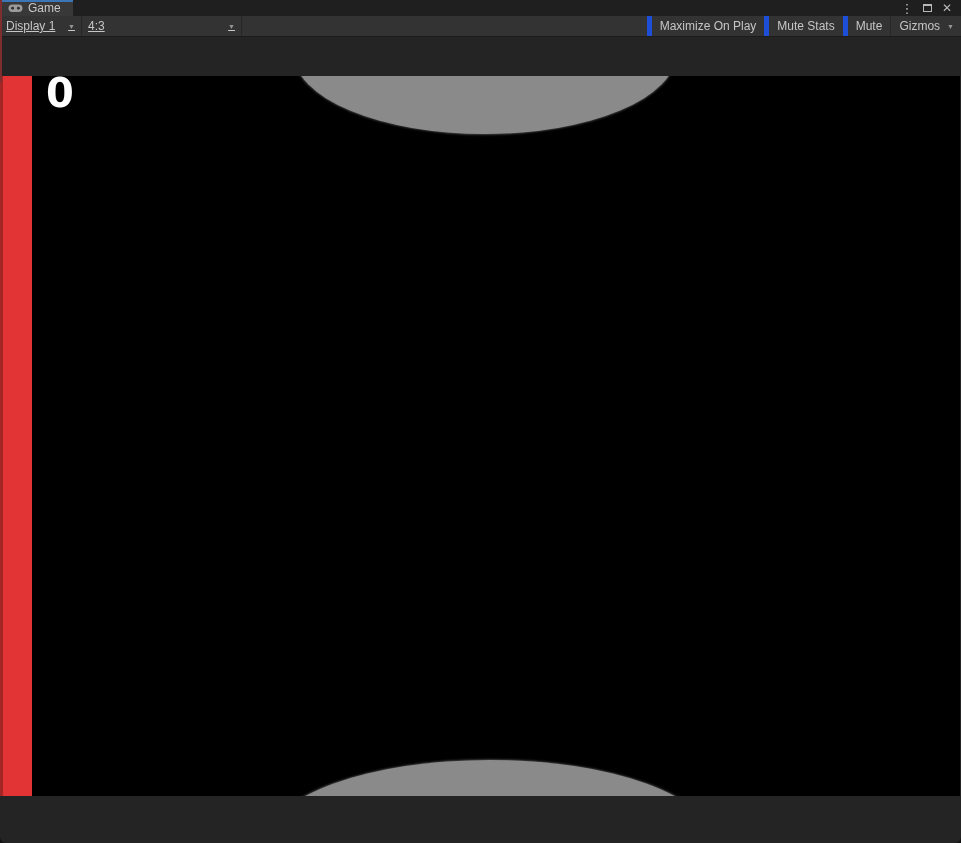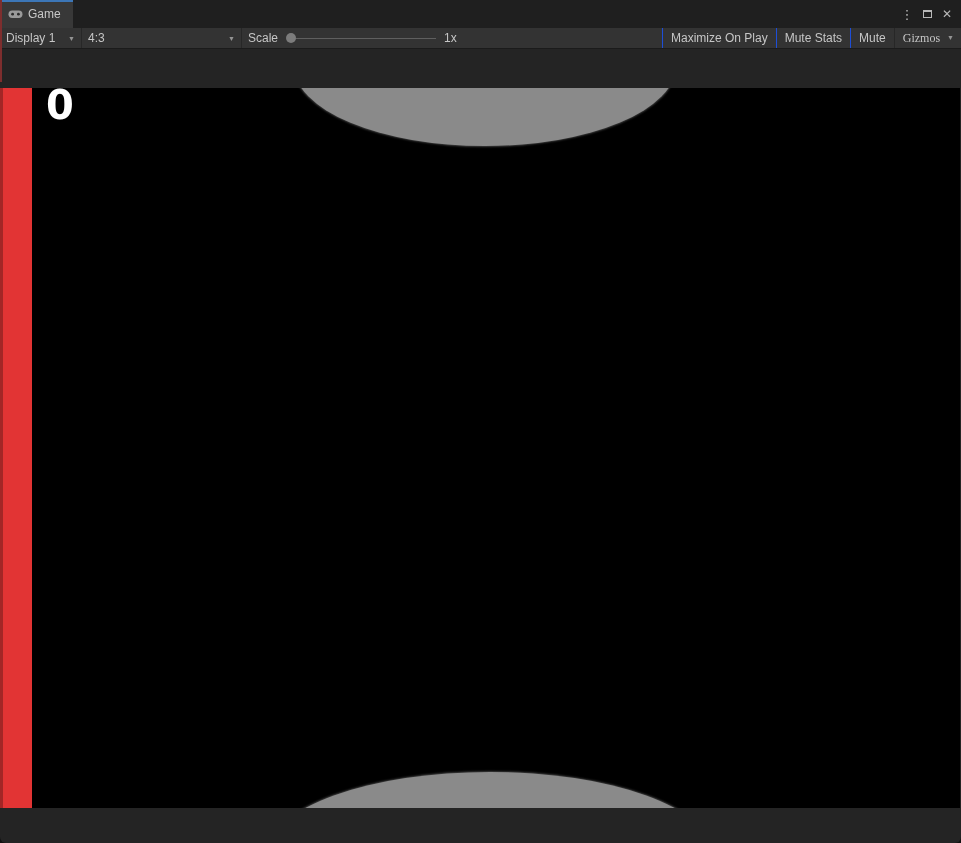--- a/index.html
+++ b/index.html
@@ -13,21 +13,21 @@
     overflow:hidden;
     border-bottom-left-radius:6px;
     border-bottom-right-radius:6px;
   }
   .left-edge{
     position:absolute;left:0;top:0;width:2px;height:82px;
     background:#7e2e2e;z-index:5;
   }
   
   .tabbar{
-    height:28px;background:#1f1f1f;
+    height:16px;background:#1f1f1f;
     display:flex;align-items:stretch;
   }
   .tab{
     position:relative;
     display:flex;align-items:center;gap:5px;
     padding:0 12px 0 8px;
     background:var(--tab_active_bg,#383838);
     font-size:12px;color:#c8c8c8;
     cursor:default;
   }
@@ -55,20 +55,21 @@
     height:21px;background:var(--toolbar_bg,#333333);
     border-bottom:1px solid #1b1b1b;
     display:flex;align-items:stretch;
     font-size:12px;color:#c6c6c6;
   }
   .tb-ctl{
     display:flex;align-items:center;
     padding:0 6px;
     border-right:1px solid #272727;
     white-space:nowrap;
+    text-decoration:underline;
   }
   .dd{justify-content:space-between;cursor:default;}
   .dd .arrow{color:#949494;font-size:7px;margin-left:8px;}
   .dd-display{width:82px;}
   .dd-aspect{width:160px;}
   .scale-ctl{display:flex;align-items:center;border-right:none;padding-right:0;}
   .scale-label{margin-right:8px;}
   .slider{
     position:relative;width:150px;height:21px;display:flex;align-items:center;cursor:default;
   }
@@ -79,24 +80,24 @@
     position:absolute;left:0;top:5.5px;width:10px;height:10px;border-radius:50%;
     background:#7c7c7c;z-index:2;
   }
   .scale-value{margin-left:8px;}
   .toolbar-right{
     margin-left:auto;display:flex;align-items:stretch;
   }
   .tb-btn{
     display:flex;align-items:center;
     padding:0 8px;
-    border-left:1px solid #1d4ed8;
+    border-left:5px solid #1d4ed8;
     cursor:default;white-space:nowrap;
   }
-  .gizmos-wrap{display:flex;align-items:stretch;border-left:1px solid #272727;font-family:Liberation Serif, serif;}
+  .gizmos-wrap{display:flex;align-items:stretch;border-left:1px solid #272727;}
   .gizmos-wrap .tb-btn{border-left:none;padding-right:4px;}
   .gizmos-arrow{
     display:flex;align-items:center;padding:0 7px 0 3px;
     color:#949494;font-size:7px;cursor:default;
   }
   
   .game-area{
     position:relative;
     height:799px;
   }
@@ -160,28 +161,20 @@
 
   <div class="toolbar">
     <div class="tb-ctl dd dd-display">
       <span>Display 1</span>
       <span class="arrow">▼</span>
     </div>
     <div class="tb-ctl dd dd-aspect">
       <span>4:3</span>
       <span class="arrow">▼</span>
     </div>
-    <div class="tb-ctl scale-ctl">
-      <span class="scale-label">Scale</span>
-      <span class="slider">
-        <span class="track"></span>
-        <span class="knob"></span>
-      </span>
-      <span class="scale-value">1x</span>
-    </div>
     <div class="toolbar-right">
       <div class="tb-btn">Maximize On Play</div>
       <div class="tb-btn">Mute Stats</div>
       <div class="tb-btn">Mute</div>
       <div class="gizmos-wrap">
         <div class="tb-btn">Gizmos</div>
         <div class="gizmos-arrow">▼</div>
       </div>
     </div>
   </div>

